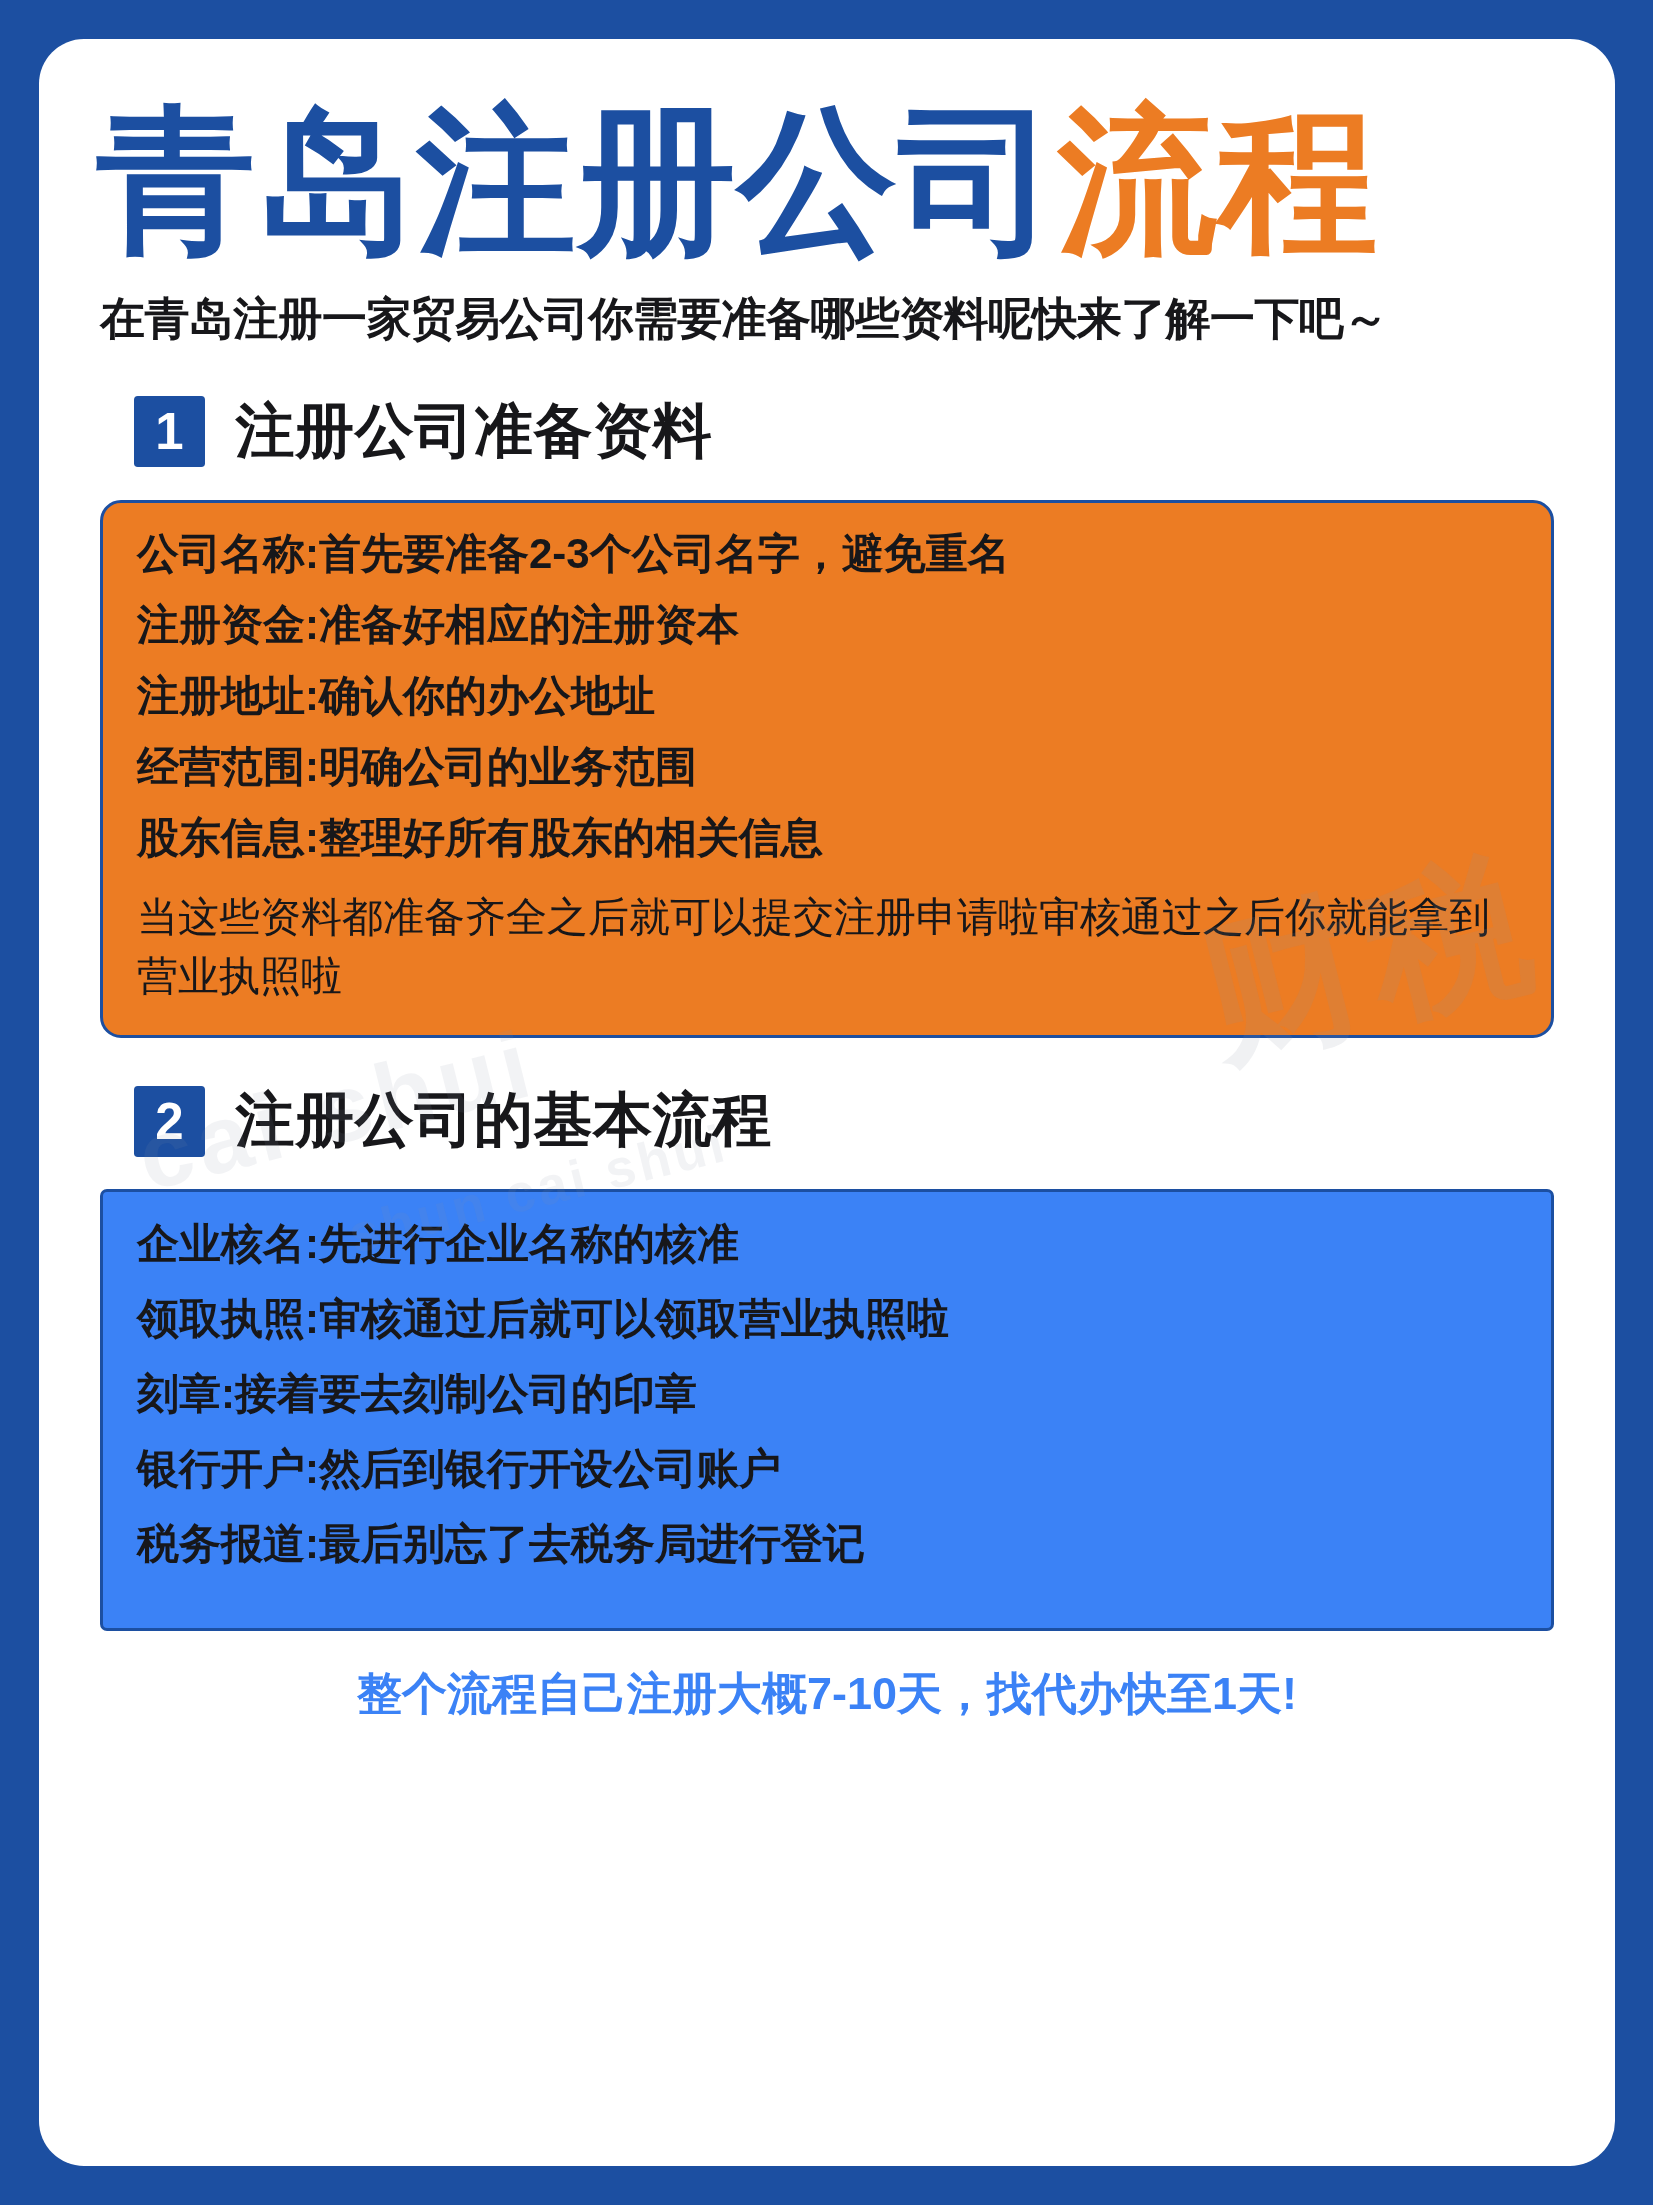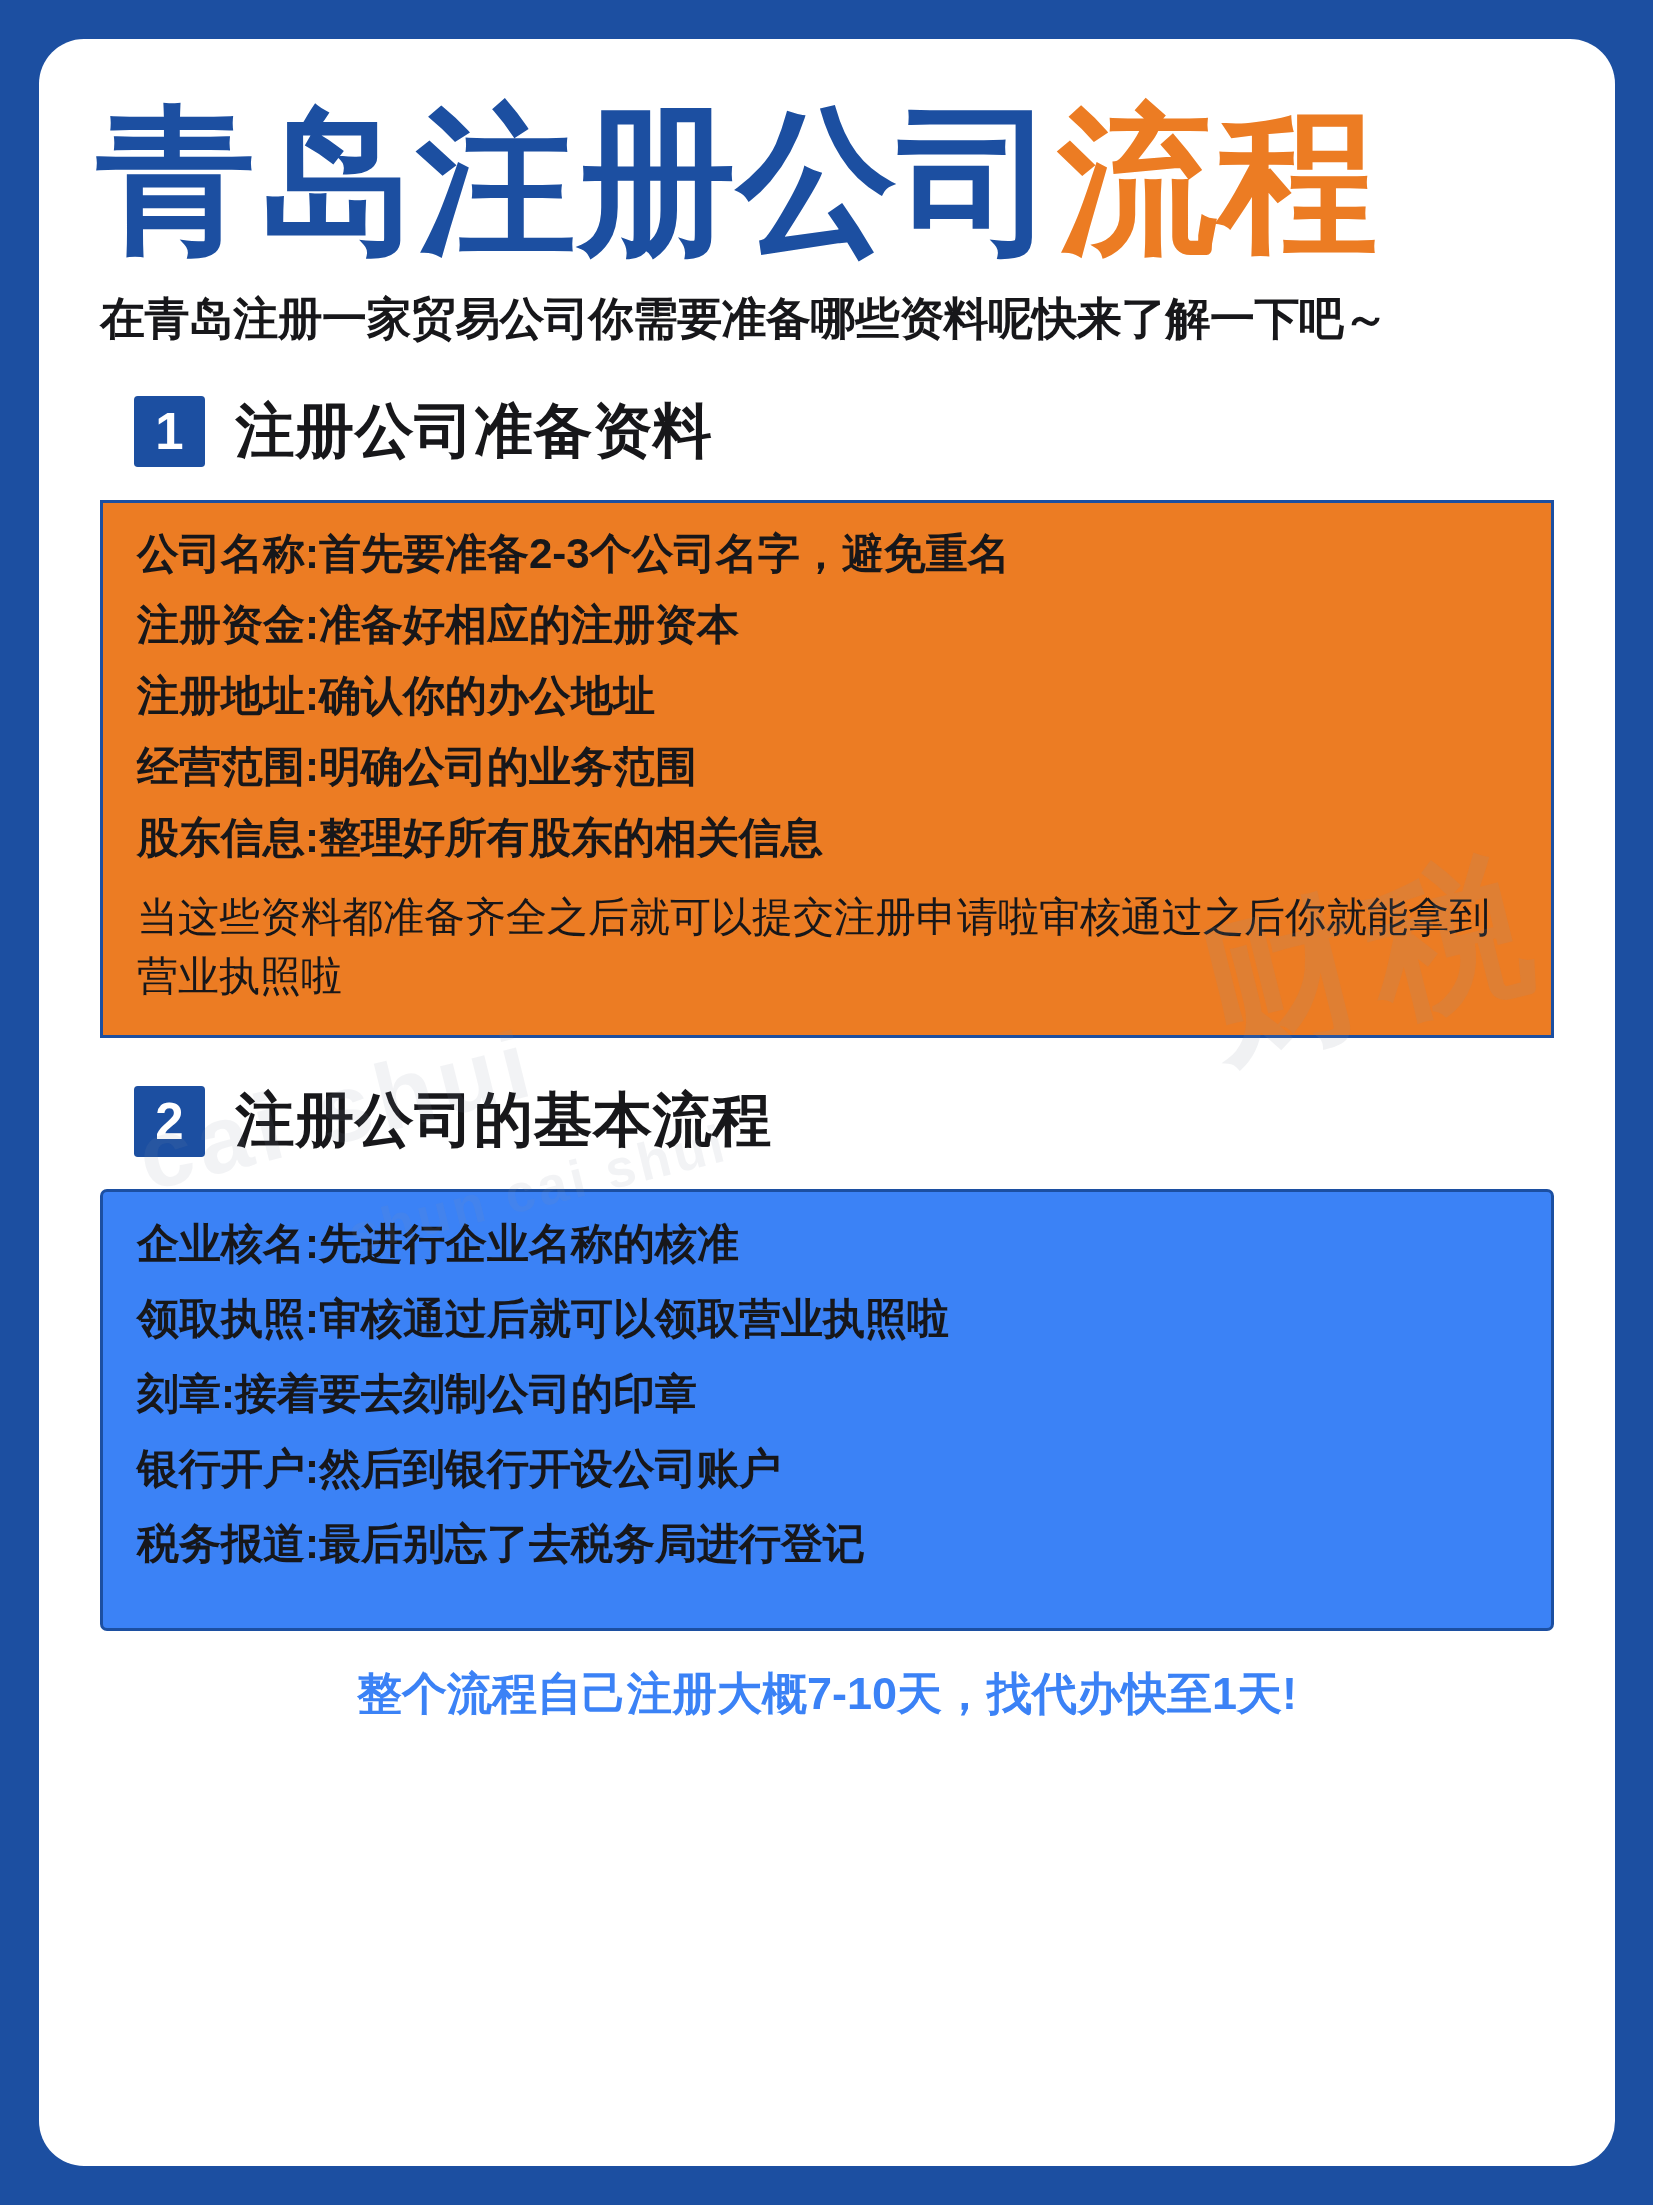--- a/index.html
+++ b/index.html
@@ -119,21 +119,21 @@
     letter-spacing: 0.6px;
     white-space: nowrap;
   }
 
   .panel {
     margin-top: 28px;
     border: 3.8px solid #1c4fa1;
     box-sizing: border-box;
     padding: 30.5px 32px 30.5px 34px;
   }
-  .panel.orange { background: #ec7c23; }
+  .panel.orange { background: #ec7c23; border-radius: 21px; }
   .panel.plain { background: #3b82f6; border-radius: 7px; }
 
   .row {
     font-size: 42px;
     font-weight: bold;
     color: #17171a;
     line-height: 1.0;
     margin-bottom: 29px;
     white-space: nowrap;
   }

